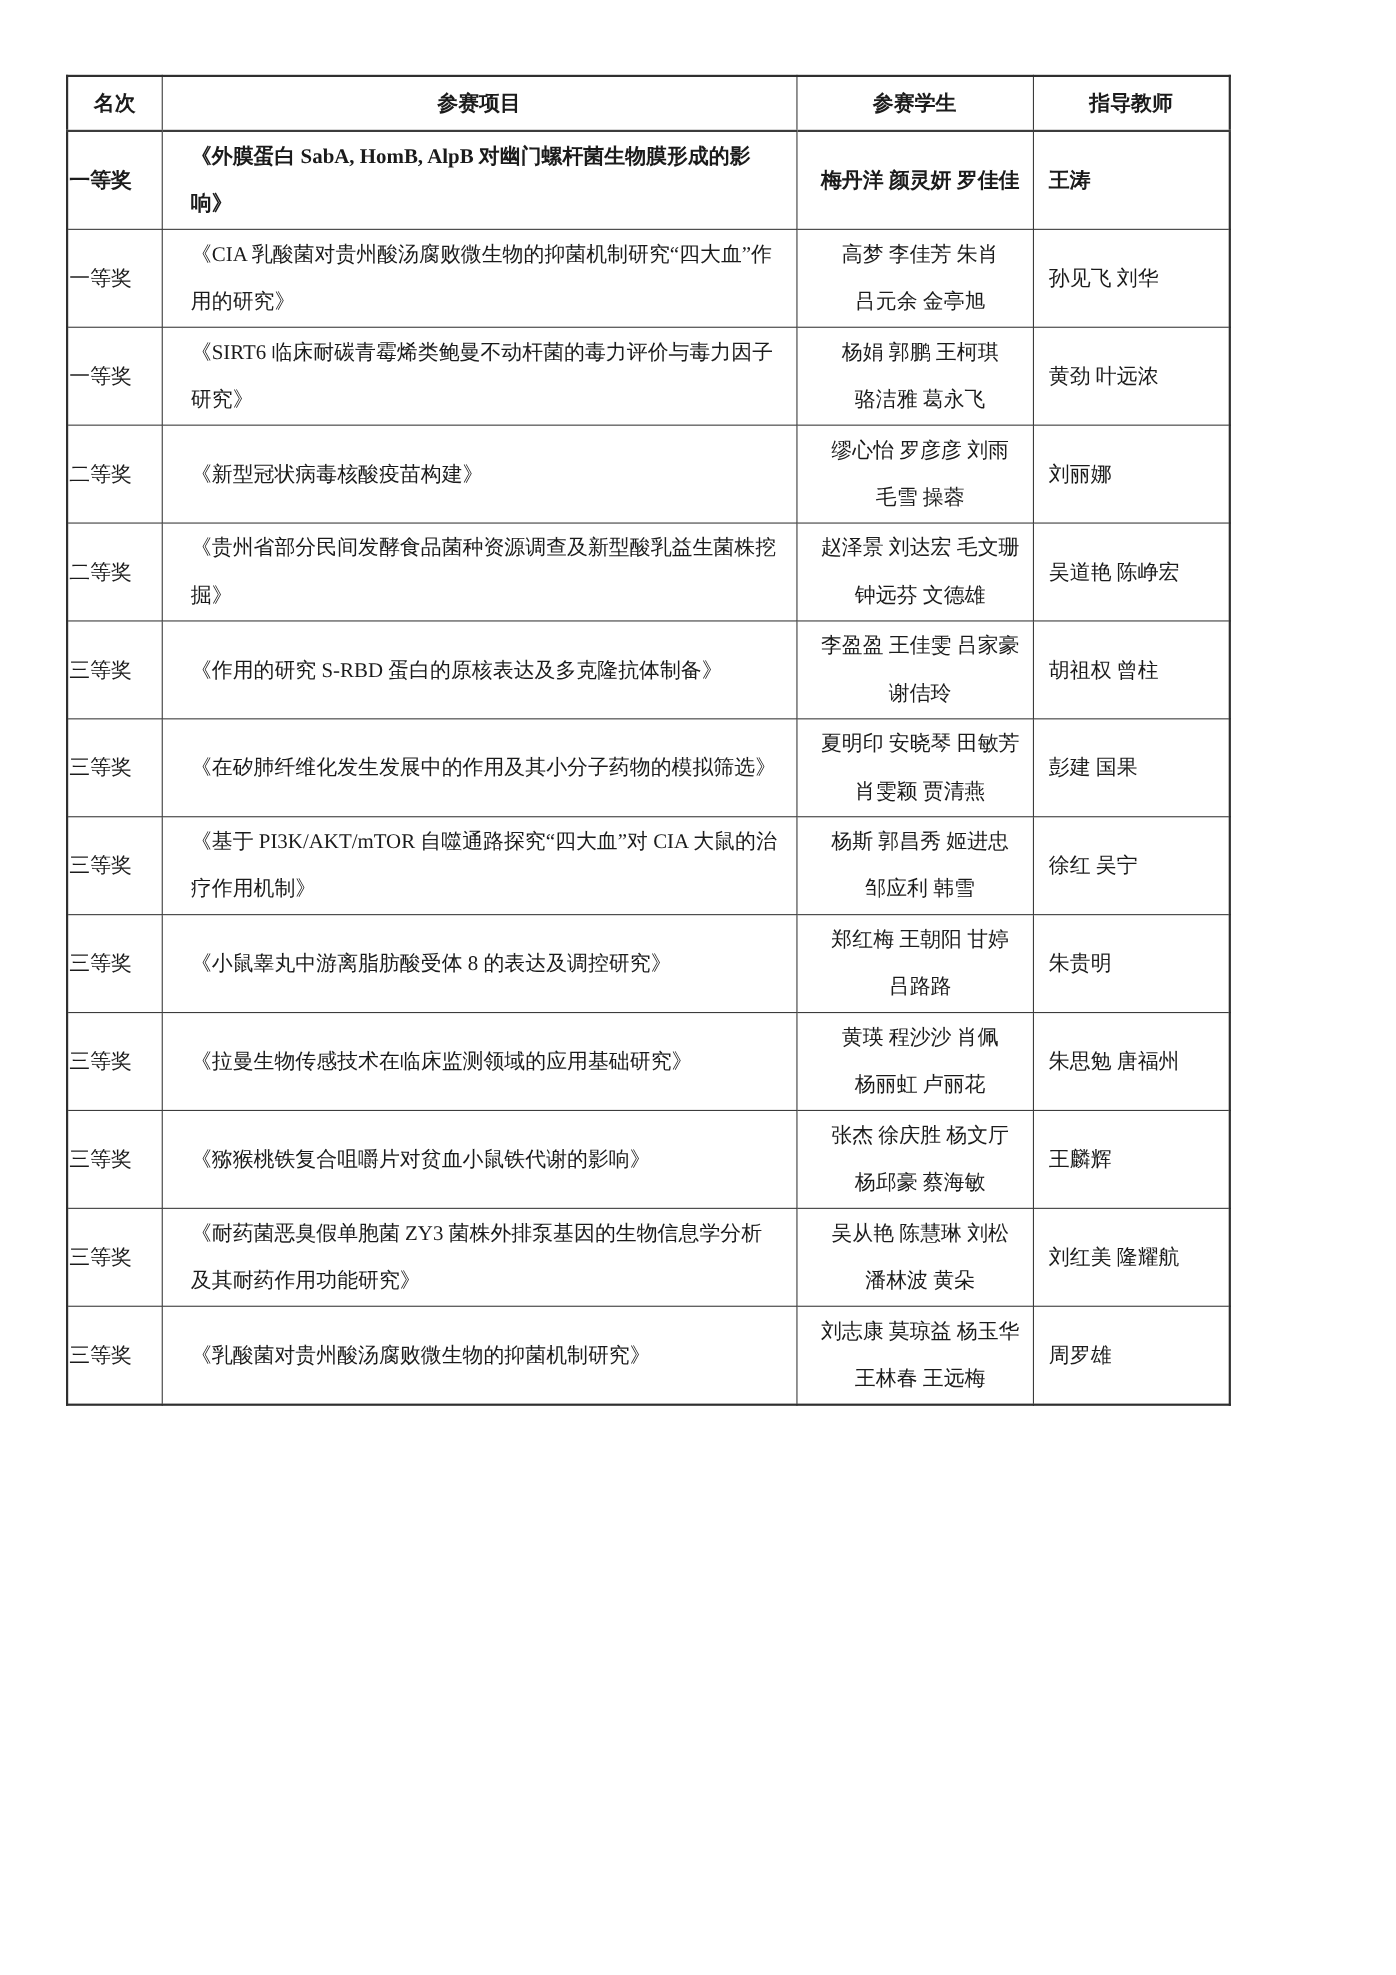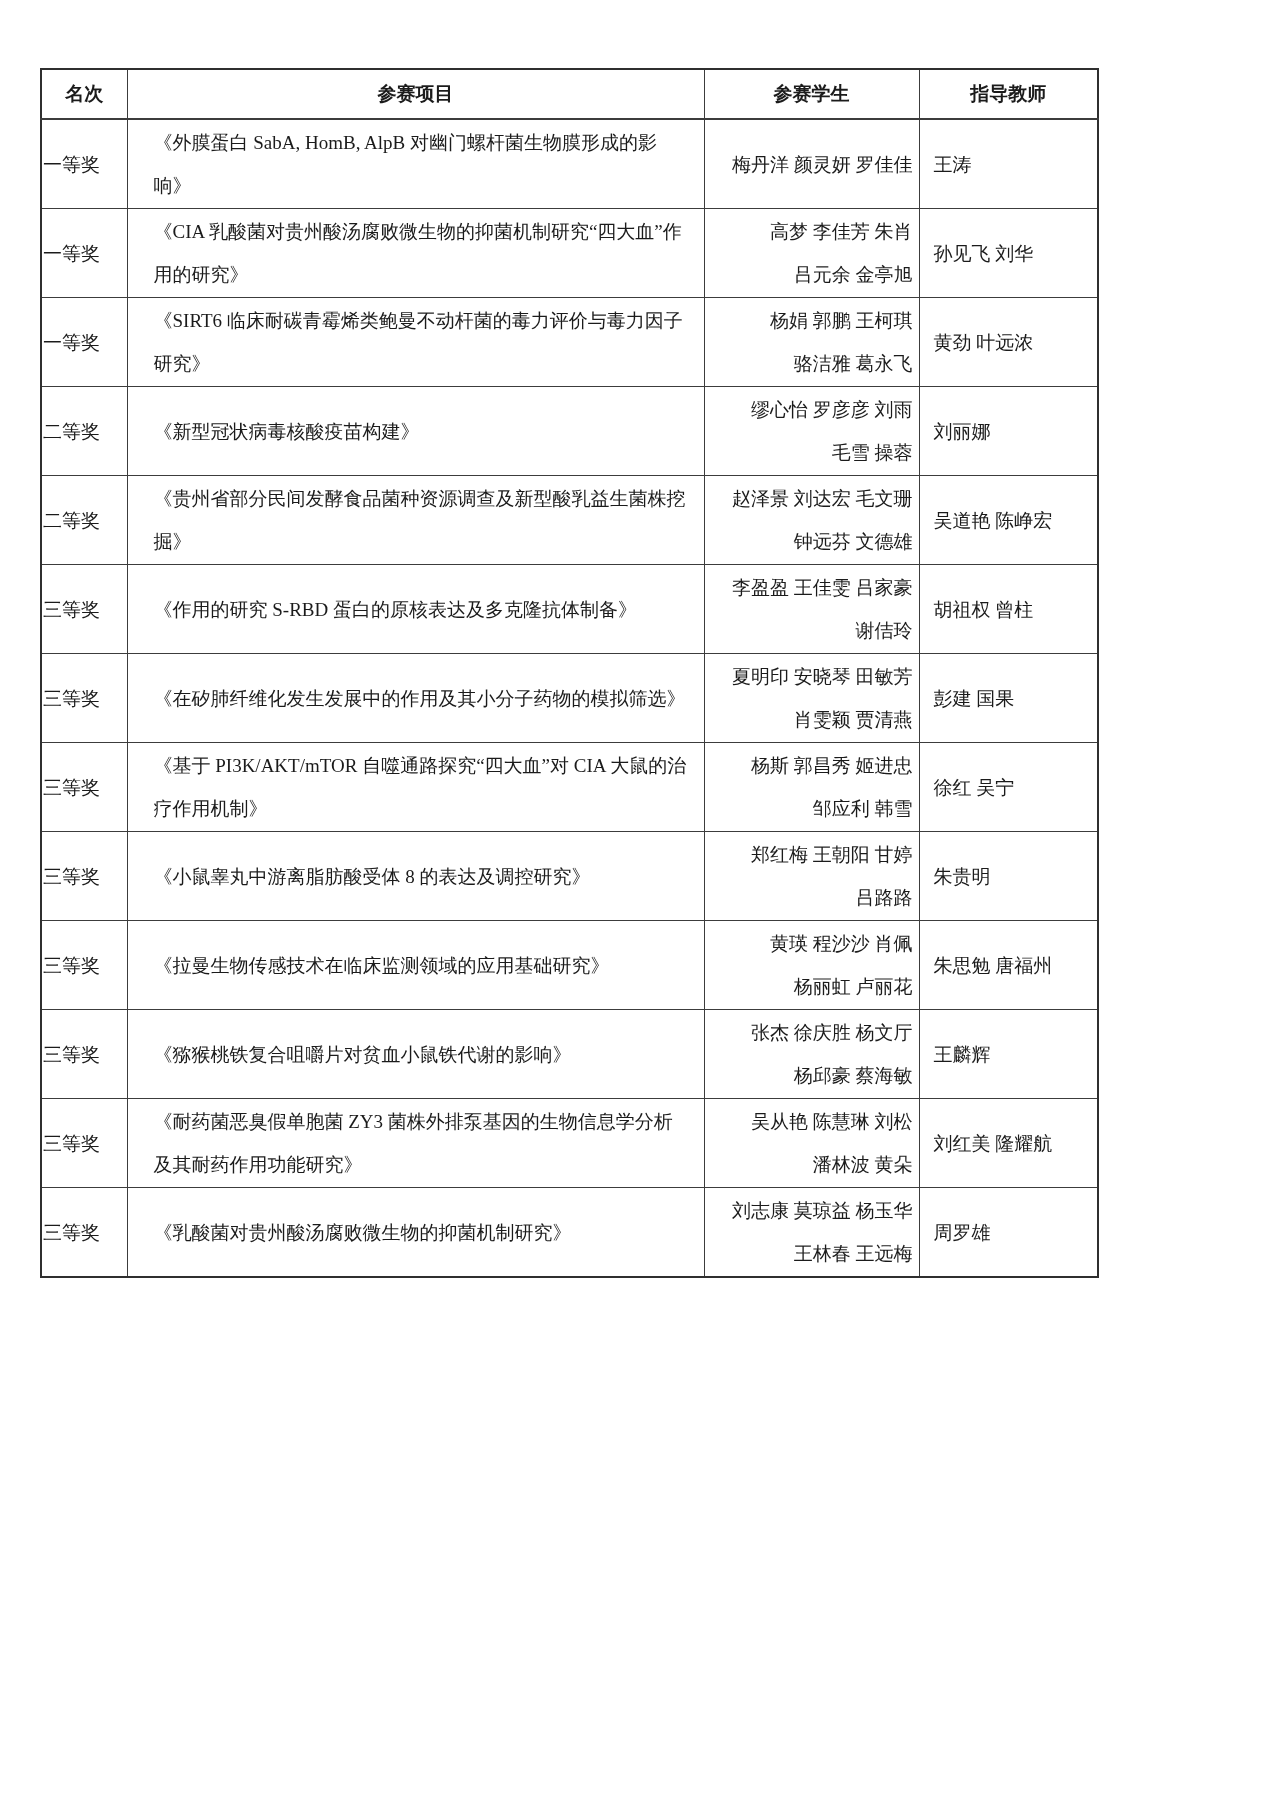--- a/index.html
+++ b/index.html
@@ -9,21 +9,21 @@
   }
   body {
     width: 1269px;
     height: 1795px;
     position: relative;
     font-family: "Liberation Serif", "DejaVu Serif", serif;
     color: #1b1b1b;
   }
   .doc-table {
     position: absolute;
-    left: 40px;
+    left: 60px;
     top: 68px;
     width: 1057px;
     border-collapse: collapse;
     table-layout: fixed;
     border: 2px solid #2f2f2f;
   }
   .doc-table th, .doc-table td {
     border: 1px solid #3c3c3c;
     font-size: 19px;
     vertical-align: middle;
@@ -34,30 +34,31 @@
     font-weight: bold;
     text-align: center;
     border-bottom-width: 2px;
   }
   .doc-table tbody td {
     height: 86px;
     line-height: 43px;
   }
   .doc-table tbody tr.short td {
     height: 42px;
+    font-weight: bold;
   }
   td.rank-cell {
   }
   td.project-cell {
     text-align: left;
     padding-left: 26px;
     padding-right: 14px;
   }
   td.students-cell {
-    text-align: right;
+    text-align: center;
     padding-left: 16px;
     padding-right: 6px;
   }
   td.teachers-cell {
     text-align: left;
     padding-left: 14px;
     padding-right: 18px;
   }
   .line {
     white-space: nowrap;

